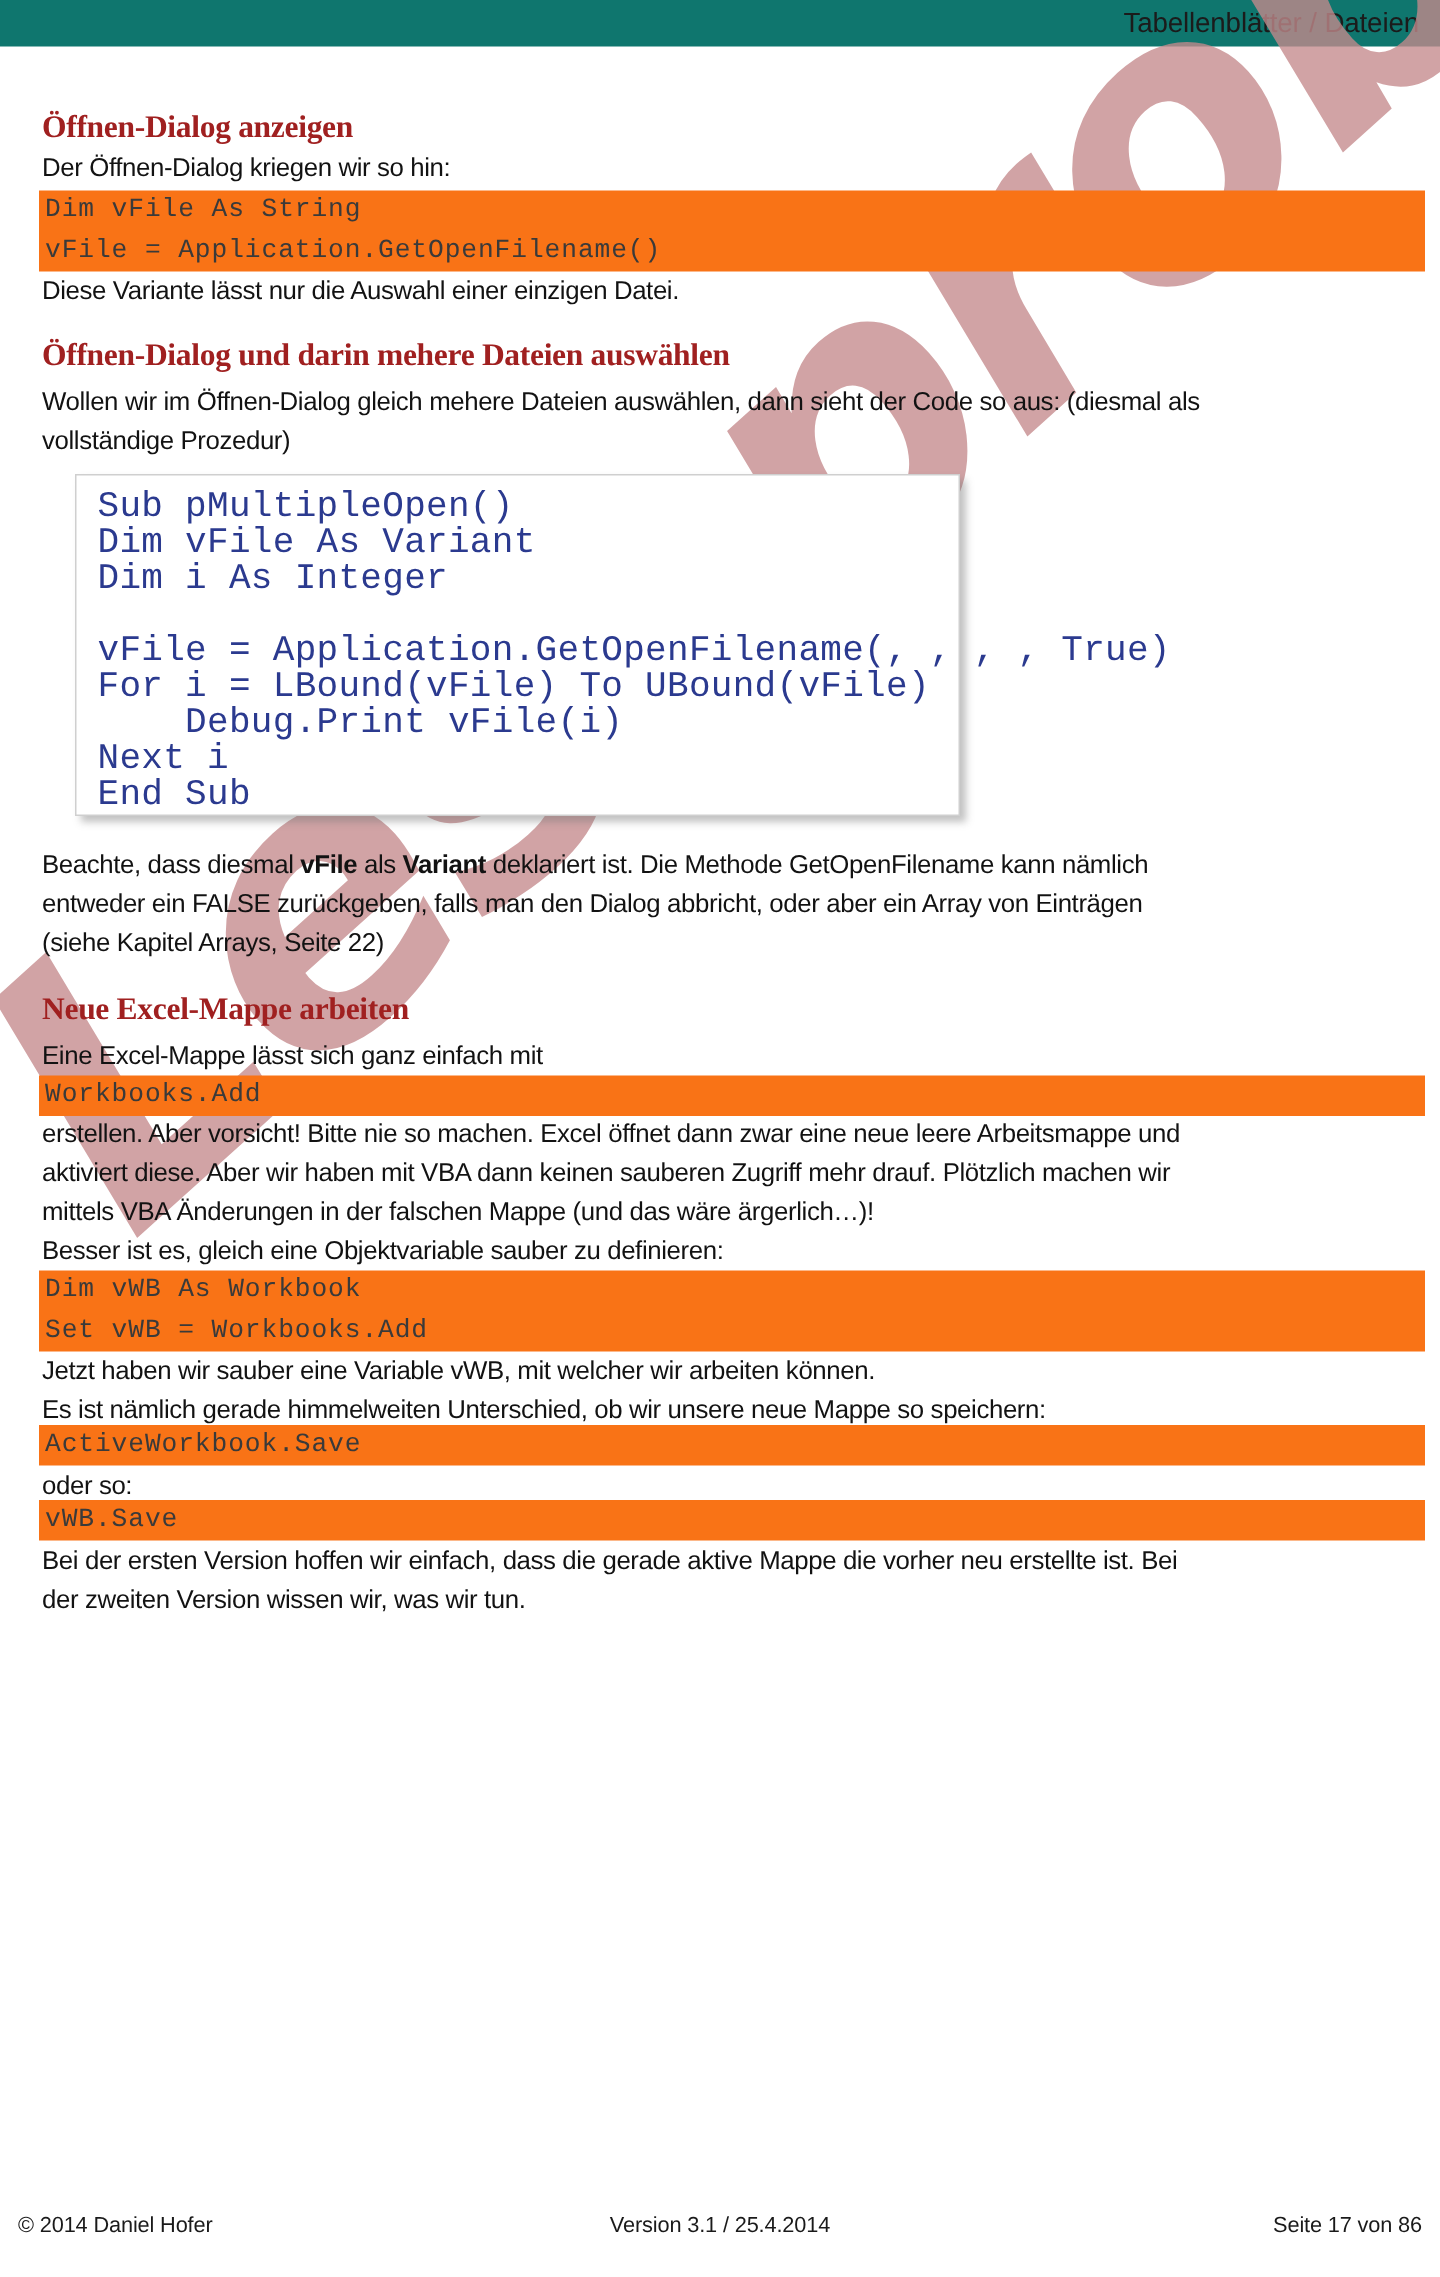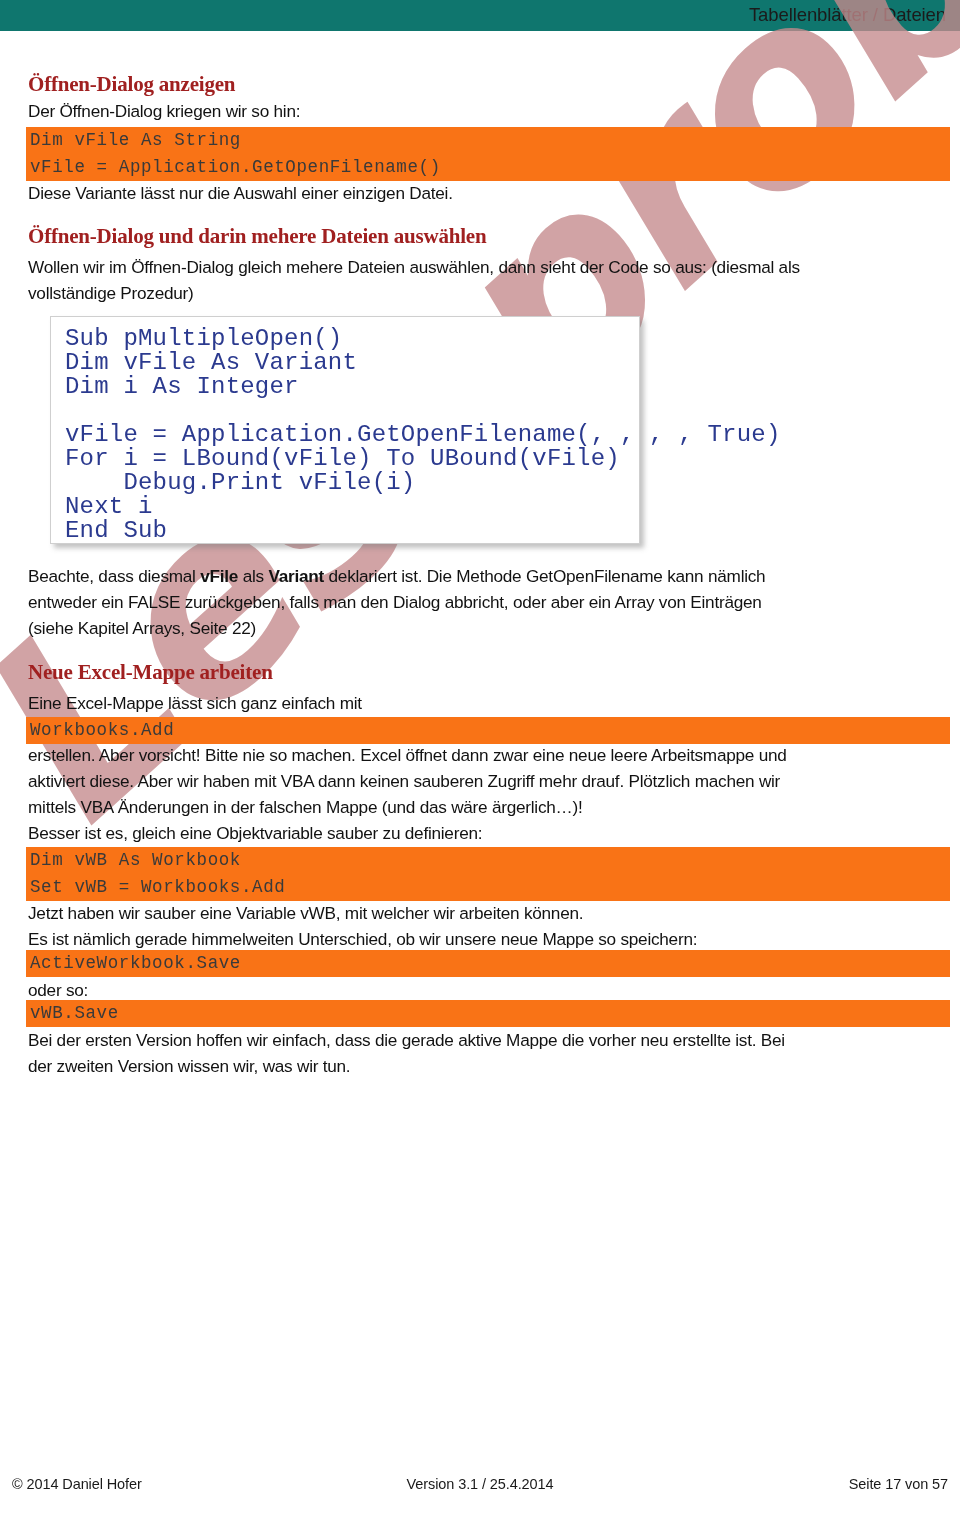--- a/index.html
+++ b/index.html
@@ -229,16 +229,16 @@
     <div class="code-band blk" style="left:26px; top:1000px; width:924px; height:27px;">vWB.Save</div>
 
     <p class="para blk" style="left:28px; top:1027px; width:920px;">Bei der ersten Version hoffen wir einfach, dass die gerade aktive Mappe die vorher neu erstellte ist. Bei</p>
     <p class="para blk" style="left:28px; top:1053px; width:920px;">der zweiten Version wissen wir, was wir tun.</p>
 
   </div>
 
   <div class="footer">
     <div class="f-left">© 2014 Daniel Hofer</div>
     <div class="f-center">Version 3.1 / 25.4.2014</div>
-    <div class="f-right">Seite 17 von 57</div>
+    <div class="f-right">Seite 17 von 86</div>
   </div>
 
 </div>
 
 </body></html>

